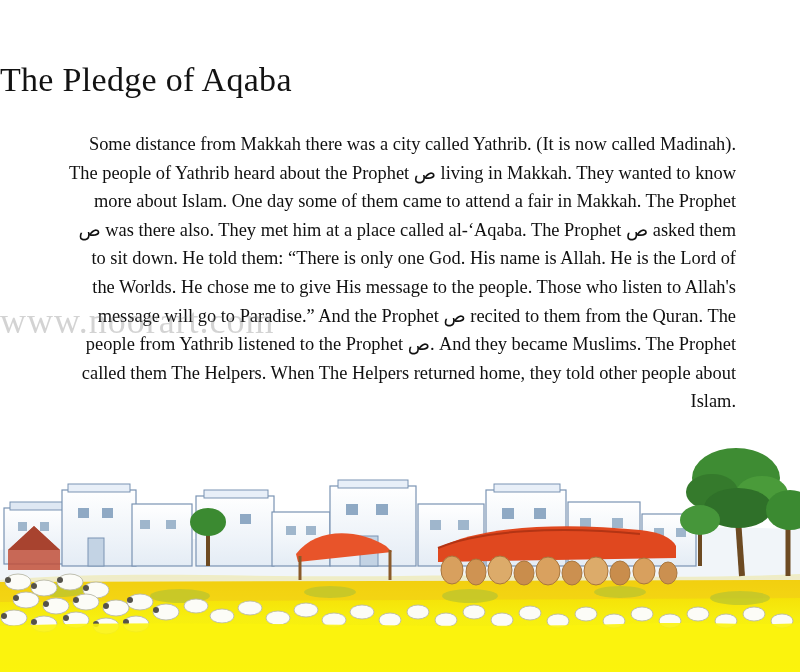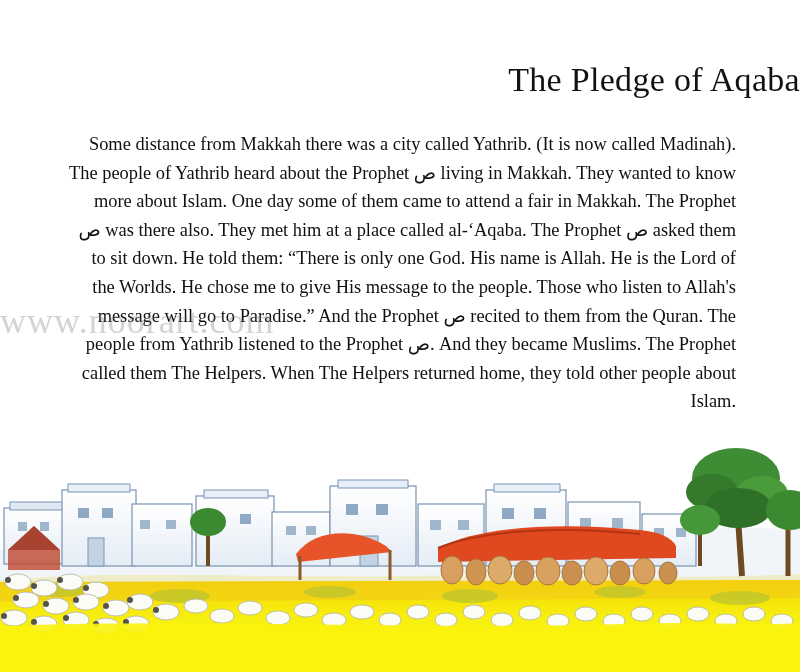--- a/index.html
+++ b/index.html
@@ -15,21 +15,21 @@
     background: #ffffff;
     font-family: "Liberation Serif", serif;
   }
 
   
   #title {
     position: absolute;
     top: 38px;
     left: 0;
     width: 800px;
-    text-align: right;
+    text-align: left;
     font-family: "Liberation Serif", serif;
     font-size: 34px;
     font-weight: normal;
     letter-spacing: 0.3px;
     color: #121212;
   }
 
   
   #body-text {
     position: absolute;

